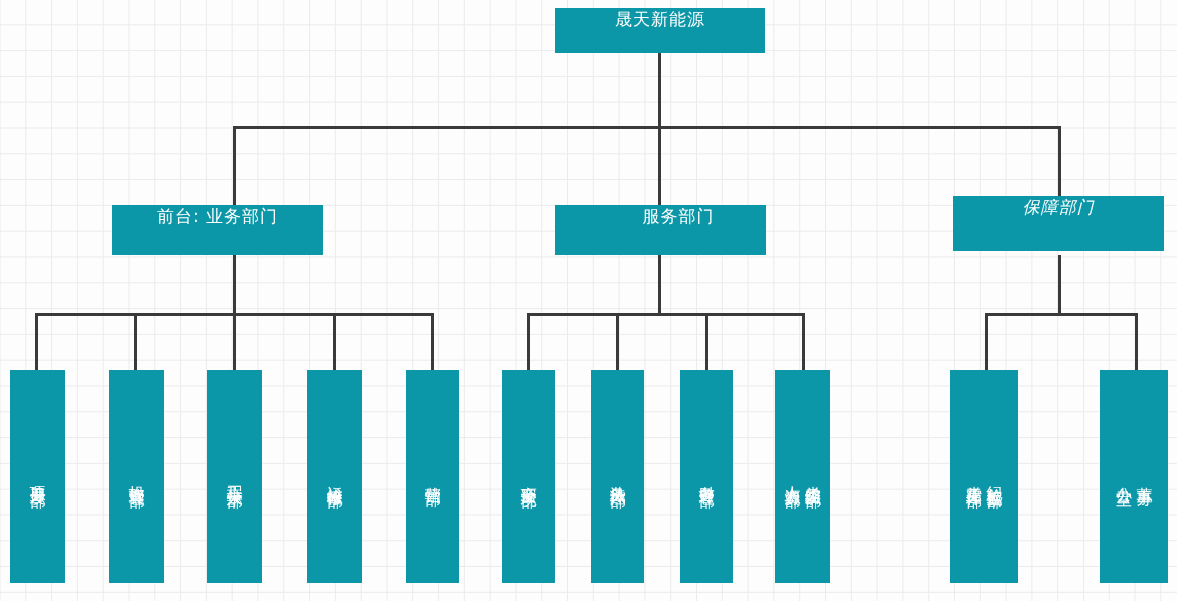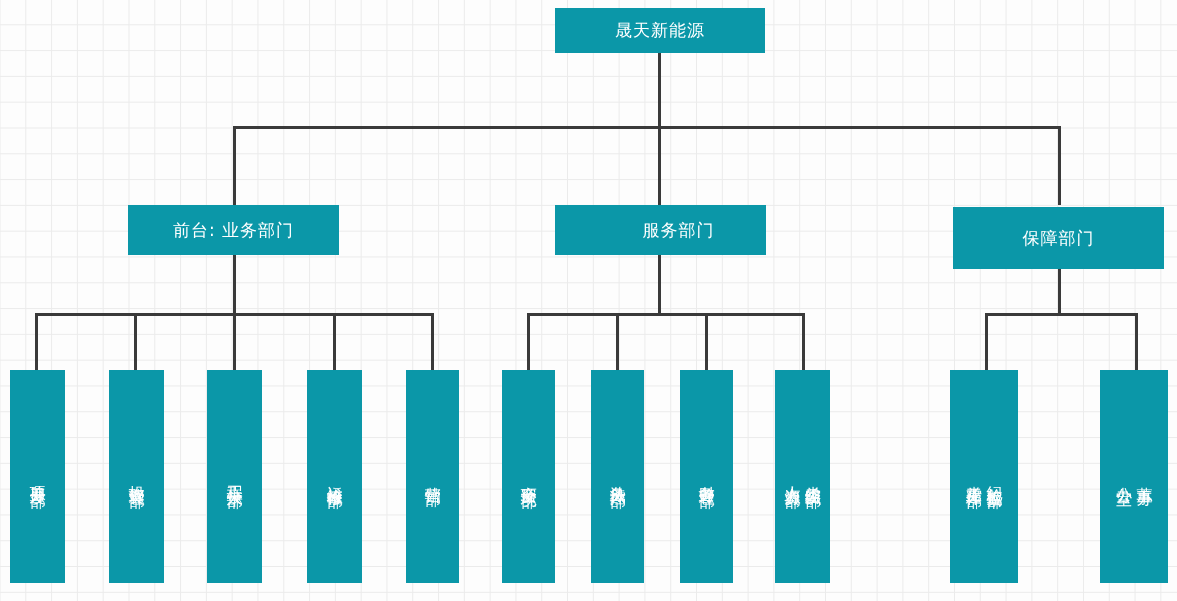--- a/index.html
+++ b/index.html
@@ -19,21 +19,21 @@
     background-size: 25.8px 25.8px;
     background-position: -0.5px -1.5px;
     font-family: "DejaVu Sans", "Liberation Sans", sans-serif;
   }
   .node {
     position: absolute;
     background: #0b97a8;
     color: #ffffff;
     box-sizing: border-box;
     display: flex;
-    align-items: center;
+    align-items: flex-start;
     justify-content: center;
     z-index: 3;
   }
   .node.horiz {
     font-size: 17px;
     letter-spacing: 1px;
     white-space: nowrap;
   }
   .node.vert {
     flex-direction: row-reverse;
@@ -85,27 +85,27 @@
 
   <div class="conn v" style="left:1058px; top:255px; height:60px;"></div>
   <div class="conn h" style="left:985px; top:313px; width:153px;"></div>
   <div class="conn v" style="left:985px; top:313px; height:58px;"></div>
   <div class="conn v" style="left:1135px; top:313px; height:58px;"></div>
 
   <div class="node horiz" style="left:555px; top:8px; width:210px; height:45px;">
     <span>晟天新能源</span>
   </div>
 
-  <div class="node horiz" style="left:128px; top:205px; width:211px; height:50px;">
+  <div class="node horiz" style="left:112px; top:205px; width:211px; height:50px;">
     <span>前台: 业务部门</span>
   </div>
   <div class="node horiz" style="left:555px; top:205px; width:211px; height:50px;padding-left:36px;">
     <span>服务部门</span>
   </div>
-  <div class="node horiz" style="left:953px; top:207px; width:211px; height:62px;">
+  <div class="node horiz" style="left:953px; top:196px; width:211px; height:55px;font-style:italic;">
     <span>保障部门</span>
   </div>
 
   <div class="node vert" style="left:10px; top:370px; width:55px; height:213px;">
     <span class="vcol">项目开发部</span>
   </div>
 
   <div class="node vert" style="left:109px; top:370px; width:55px; height:213px;">
     <span class="vcol">投资管理部</span>
   </div>

